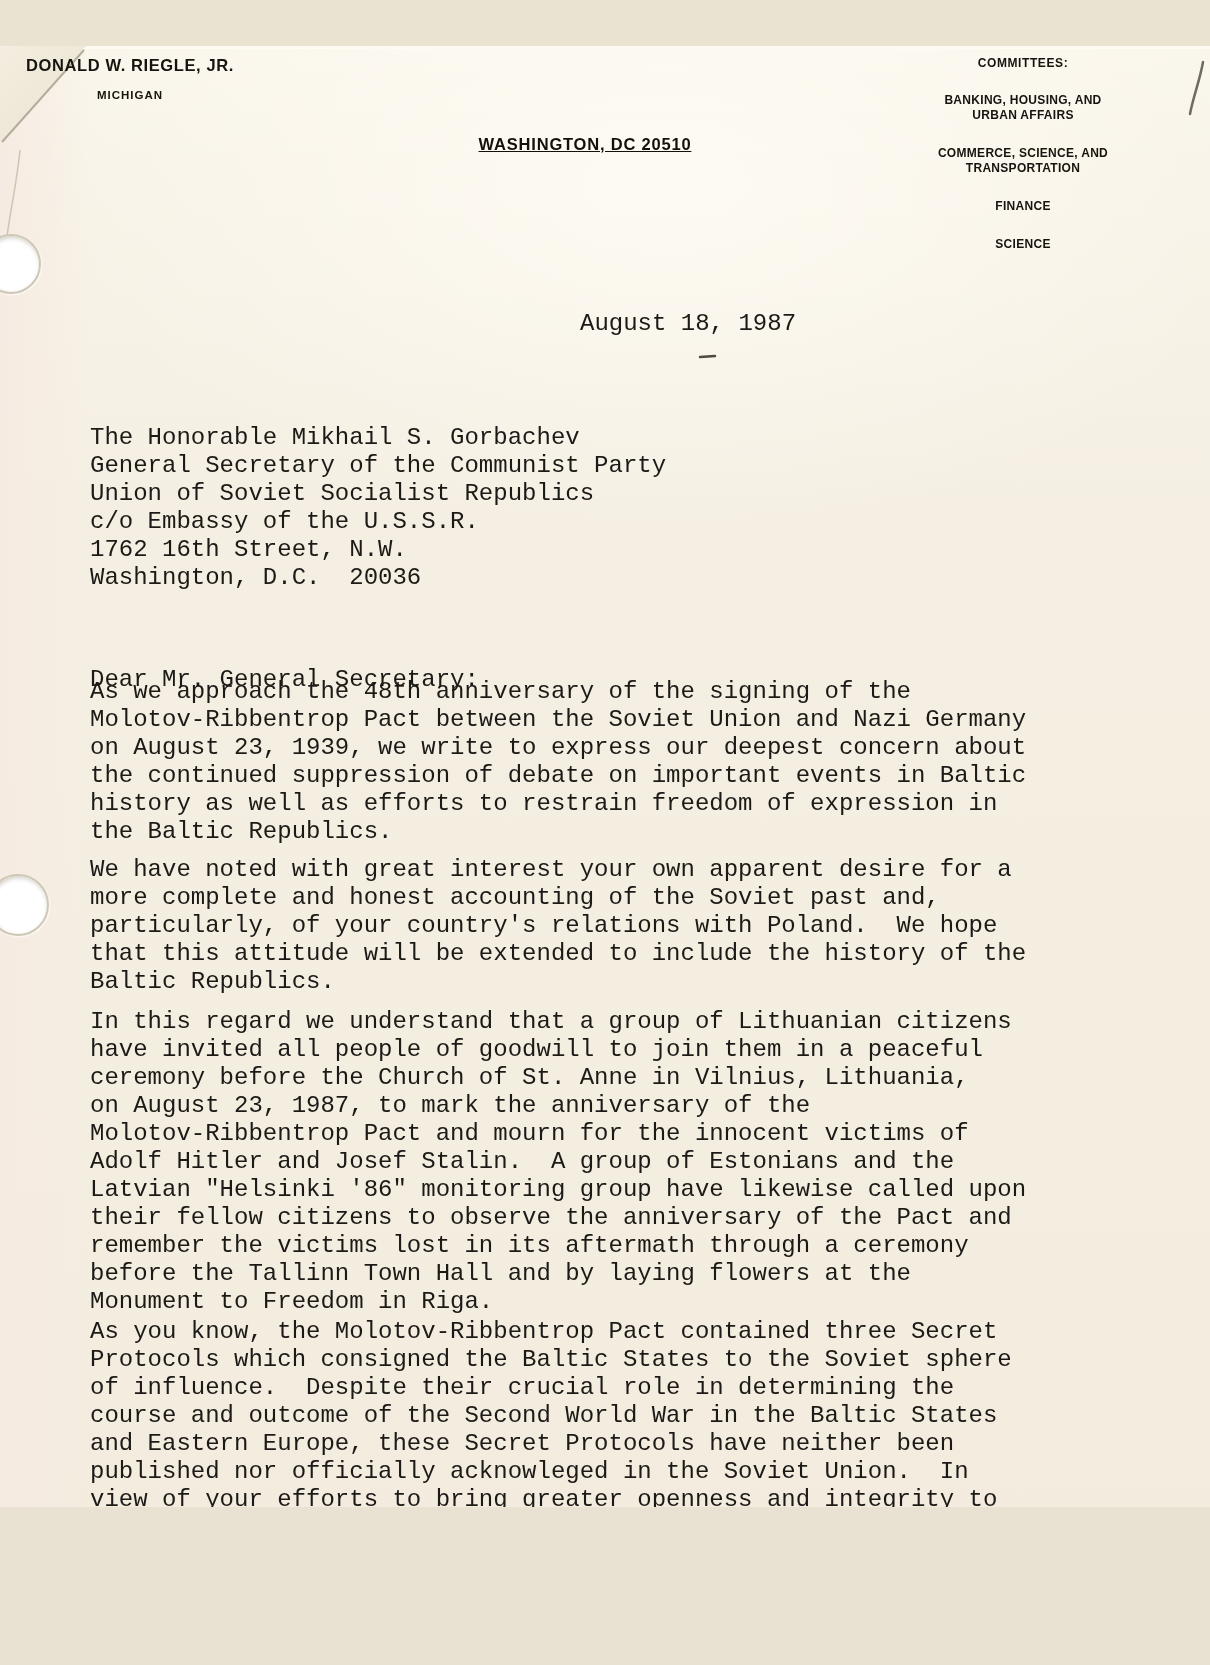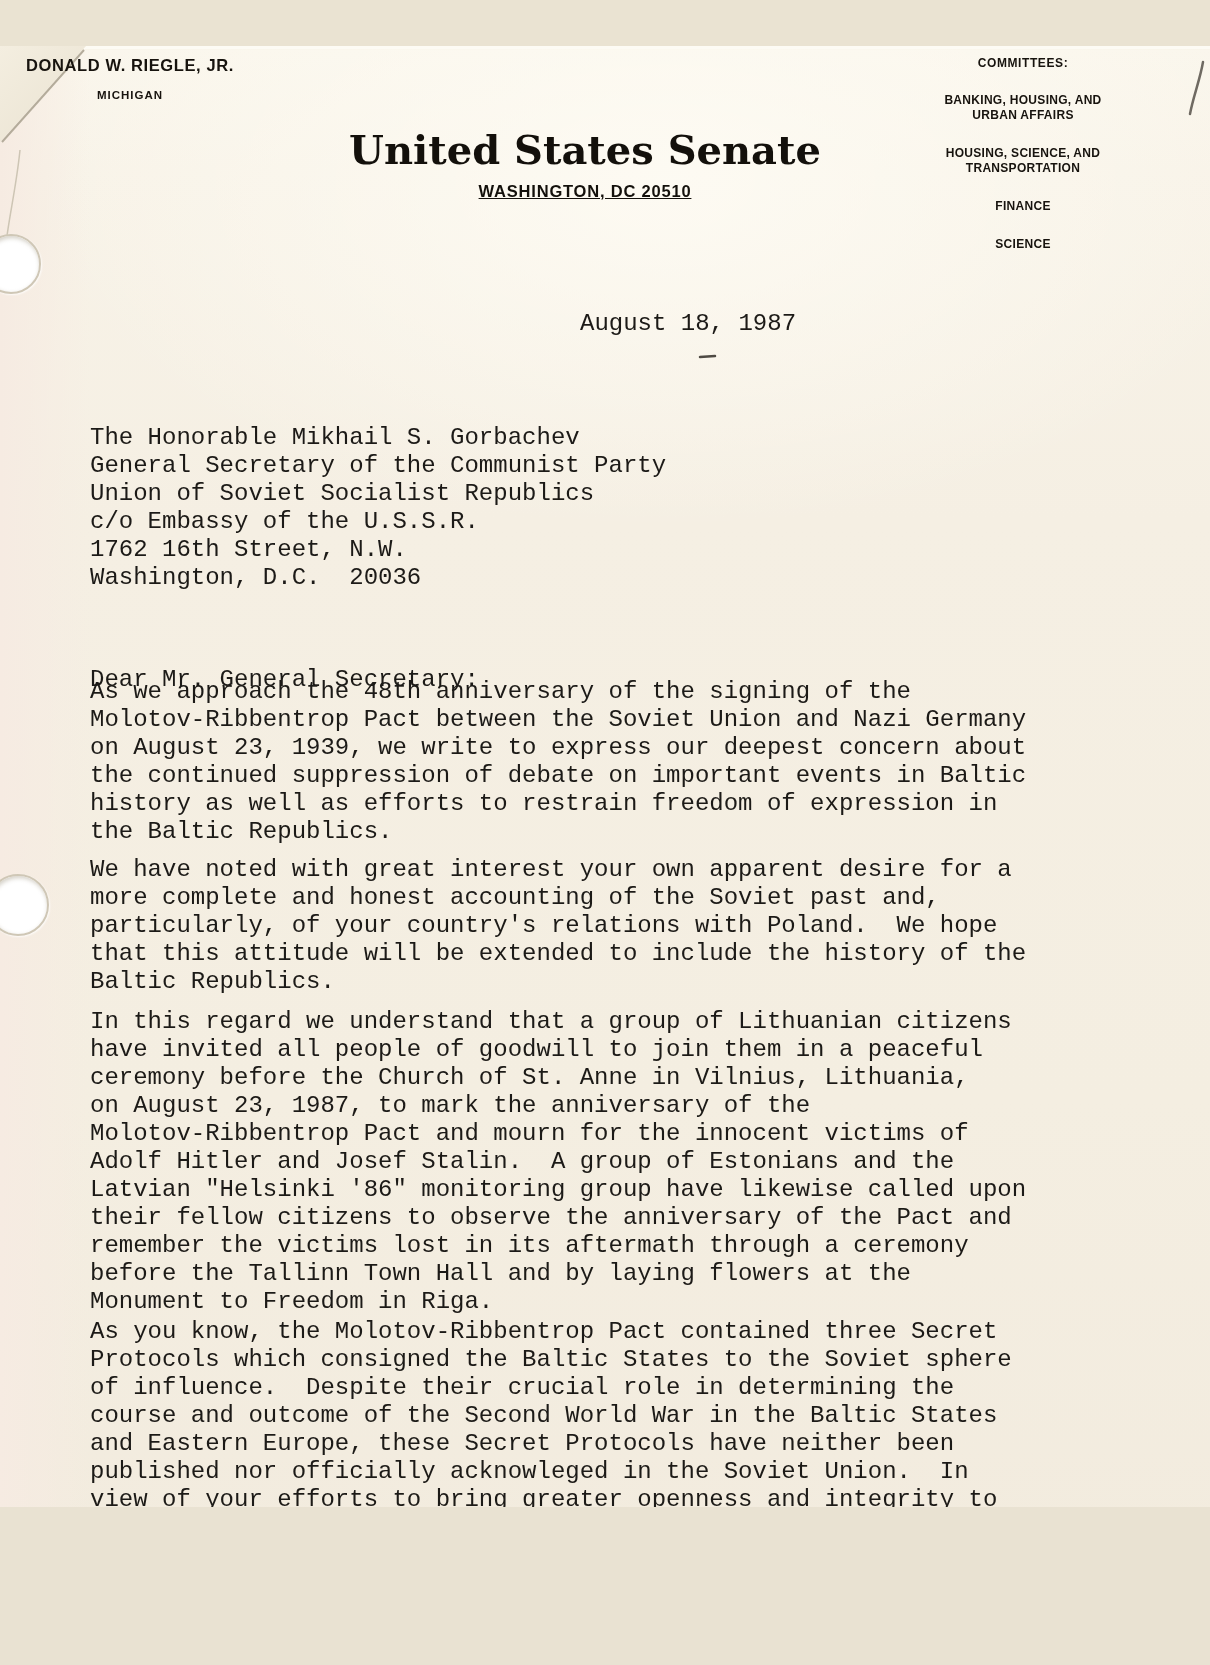--- a/index.html
+++ b/index.html
@@ -93,32 +93,31 @@
   <div class="punch p1"></div>
   <div class="punch p2"></div>
   <div class="punch p3"></div>
 
   <div class="sender">
     <div class="name">DONALD W. RIEGLE, JR.</div>
     <div class="state">MICHIGAN</div>
   </div>
 
   <div class="org">
-    <div class="name">United States Senate</div>
     <div class="addr">WASHINGTON, DC 20510</div>
   </div>
 
   <div class="committees">
     <div class="head">COMMITTEES:</div>
     <div class="item">
       <div>BANKING, HOUSING, AND</div>
       <div>URBAN AFFAIRS</div>
     </div>
     <div class="item">
-      <div>HOUSING, SCIENCE, AND</div>
+      <div>COMMERCE, SCIENCE, AND</div>
       <div>TRANSPORTATION</div>
     </div>
     <div class="item">
       <div>FINANCE</div>
     </div>
     <div class="item">
       <div>SCIENCE</div>
     </div>
   </div>
 

